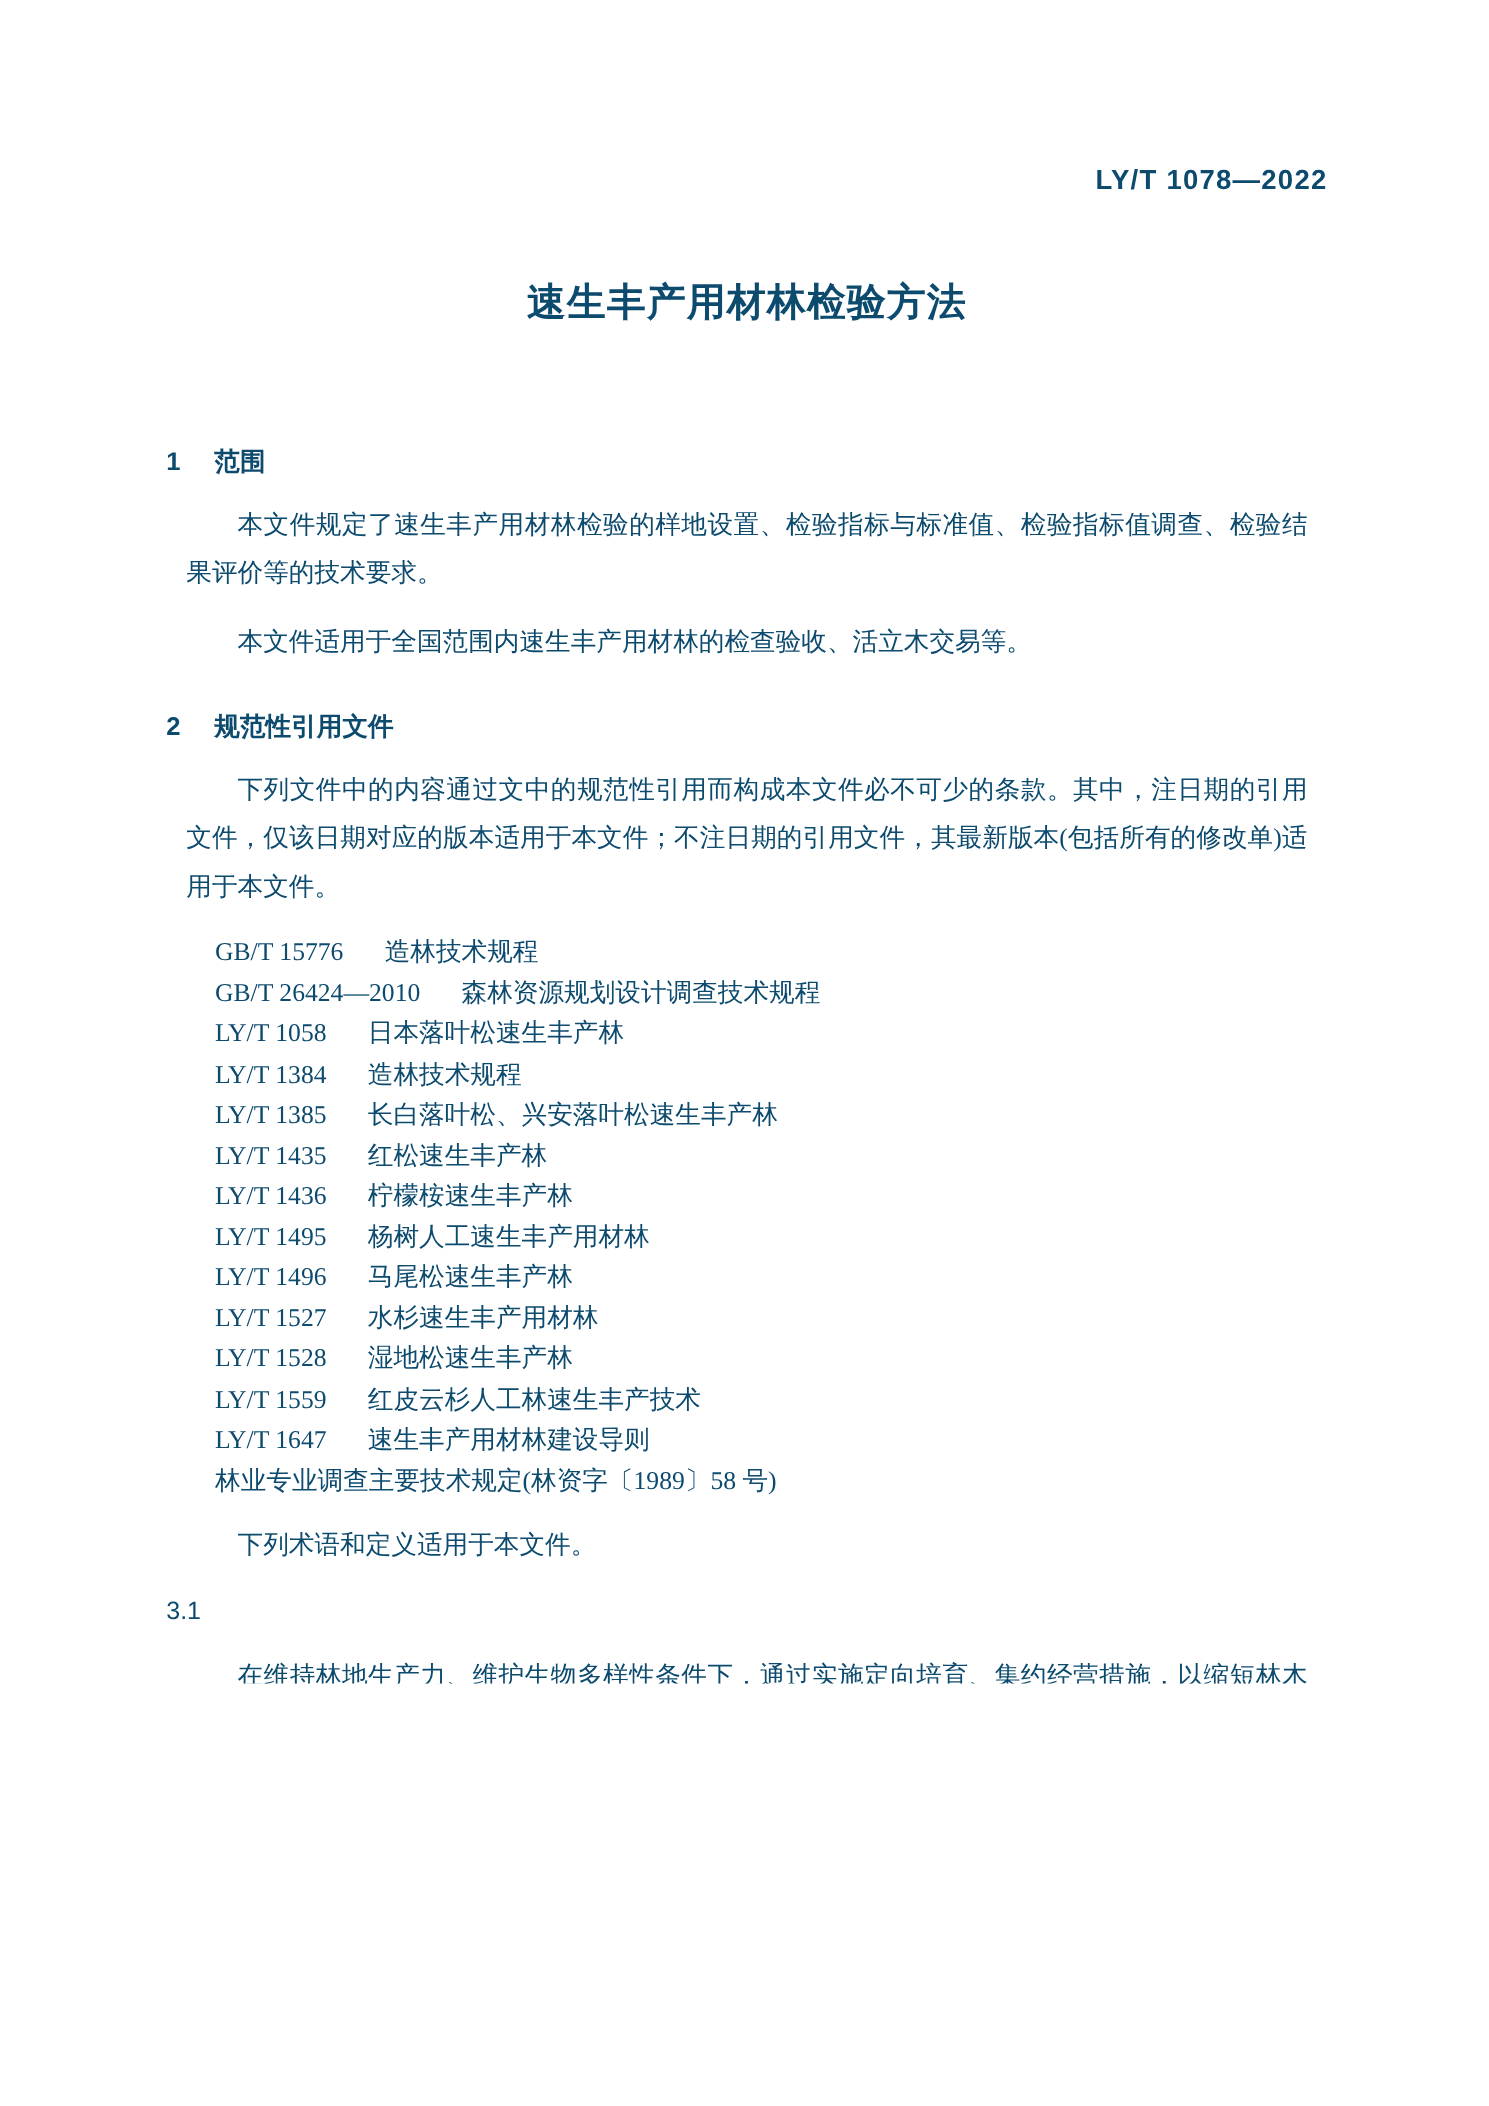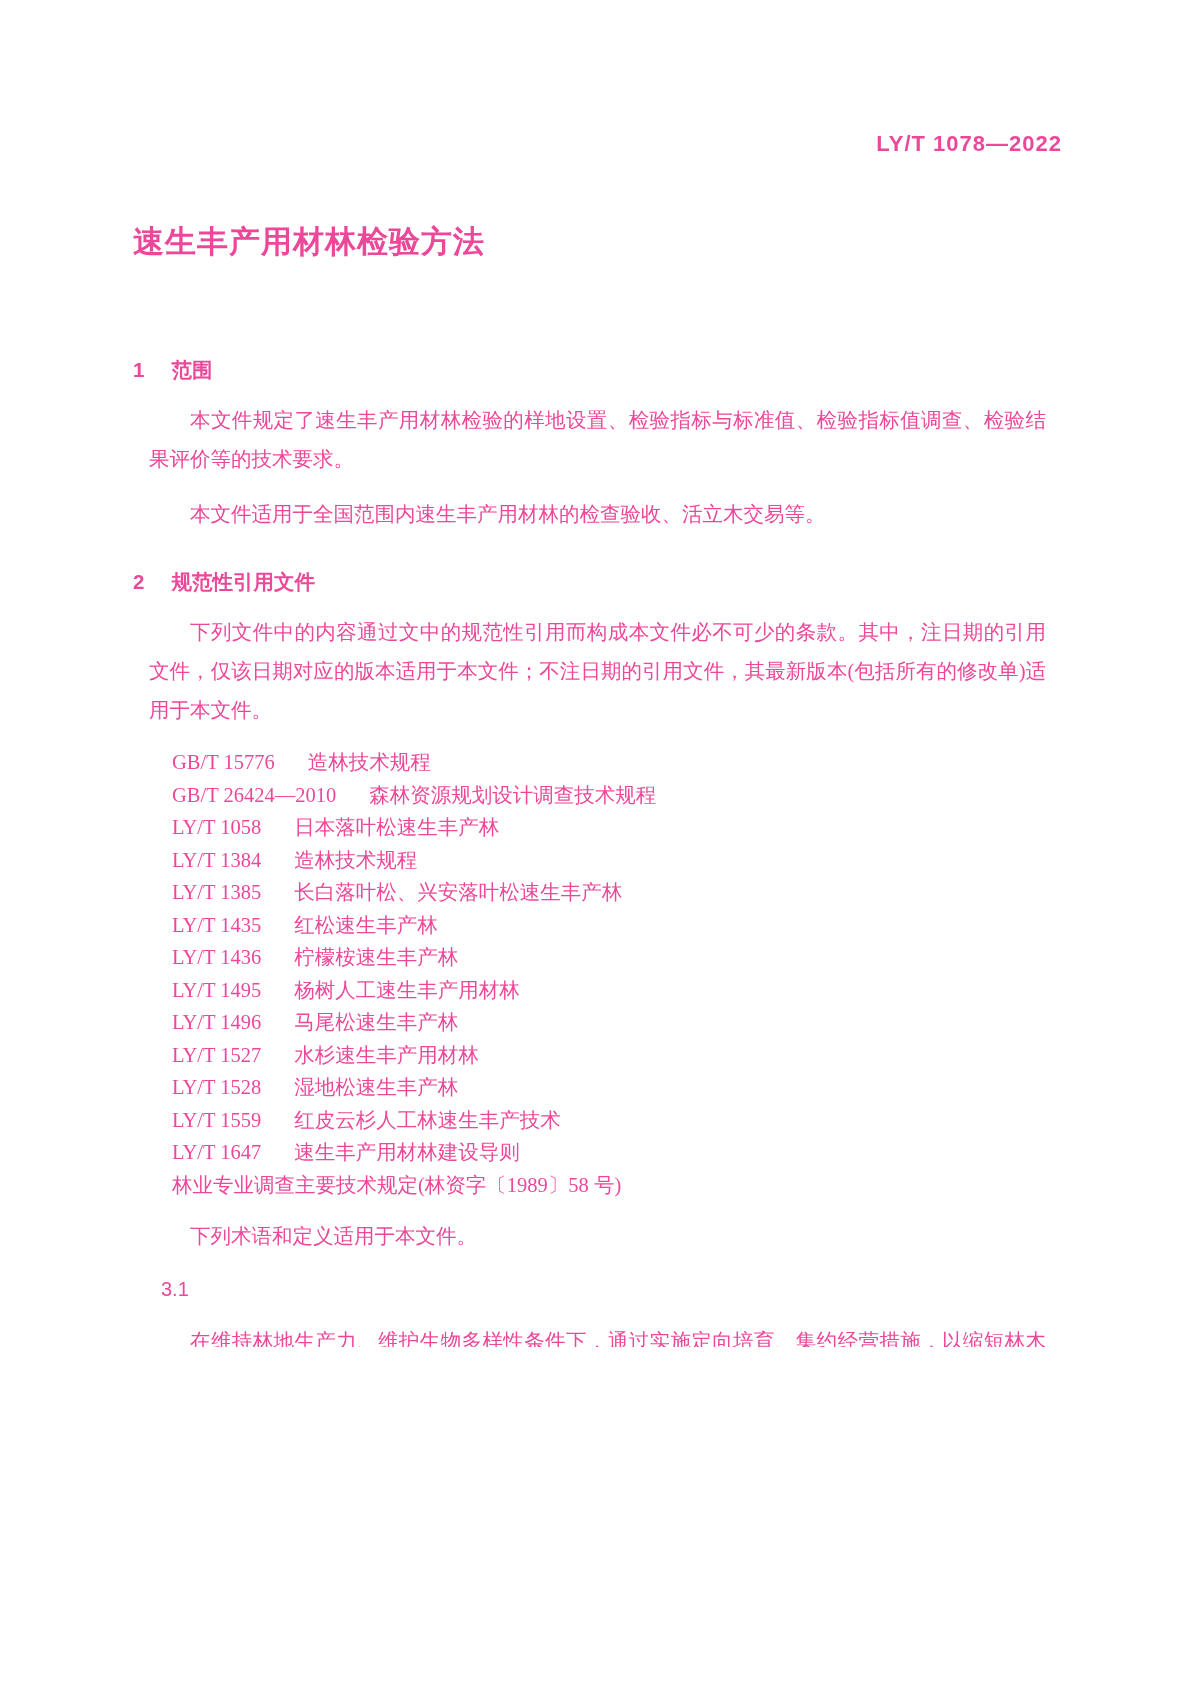--- a/index.html
+++ b/index.html
@@ -1,38 +1,38 @@
 <!DOCTYPE html>
 <html lang="zh"><head>
 <meta charset="utf-8">
 <style>
   html,body{margin:0;padding:0;background:#ffffff;}
   .page{
     position:relative;
     width:1191px;height:1347px;
     background:#ffffff;
-    color:#ec4899;
+    color:#0c4a6e;
     box-sizing:border-box;
     padding:131px 129px 0 133px;
     overflow:hidden;
     font-family:"Liberation Serif","DejaVu Serif",serif;
   }
   .doc-header{
     font-family:"Liberation Sans","DejaVu Sans",sans-serif;
     font-weight:700;
     font-size:22px;line-height:26px;
     text-align:right;
     letter-spacing:1px;
   }
   .doc-title{
     margin:64px 0 0 0;
     font-family:"Liberation Sans","DejaVu Sans",sans-serif;
     font-weight:700;
     font-size:31px;line-height:42px;
-    text-align:left;
+    text-align:center;
     letter-spacing:1px;
   }
   .sec-heading{
     font-family:"Liberation Sans","DejaVu Sans",sans-serif;
     font-weight:700;
     font-size:20.5px;line-height:30px;
   }
   .sec-heading .sec-num{display:inline-block;margin-right:27px;font-weight:700;}
   .mt92{margin-top:92px;}
   .mt42{margin-top:42px;}
@@ -47,21 +47,21 @@
     text-align:justify;
   }
   .refs{
     font-size:20.5px;line-height:32.5px;
     padding-left:39px;
   }
   .ref-code{margin-right:33px;}
   .term-num{
     font-family:"Liberation Sans","DejaVu Sans",sans-serif;
     font-weight:400;
-    font-size:20px;line-height:34px;margin-left:28px;
+    font-size:20px;line-height:34px;
   }
   .term-line{line-height:36px;padding-left:39px;}
   .term-zh{
     font-family:"Liberation Sans","DejaVu Sans",sans-serif;
     font-weight:700;font-size:20.5px;
   }
   .term-en{
     font-family:"Liberation Serif","DejaVu Serif",serif;
     font-weight:700;font-size:21px;
     margin-left:30px;

